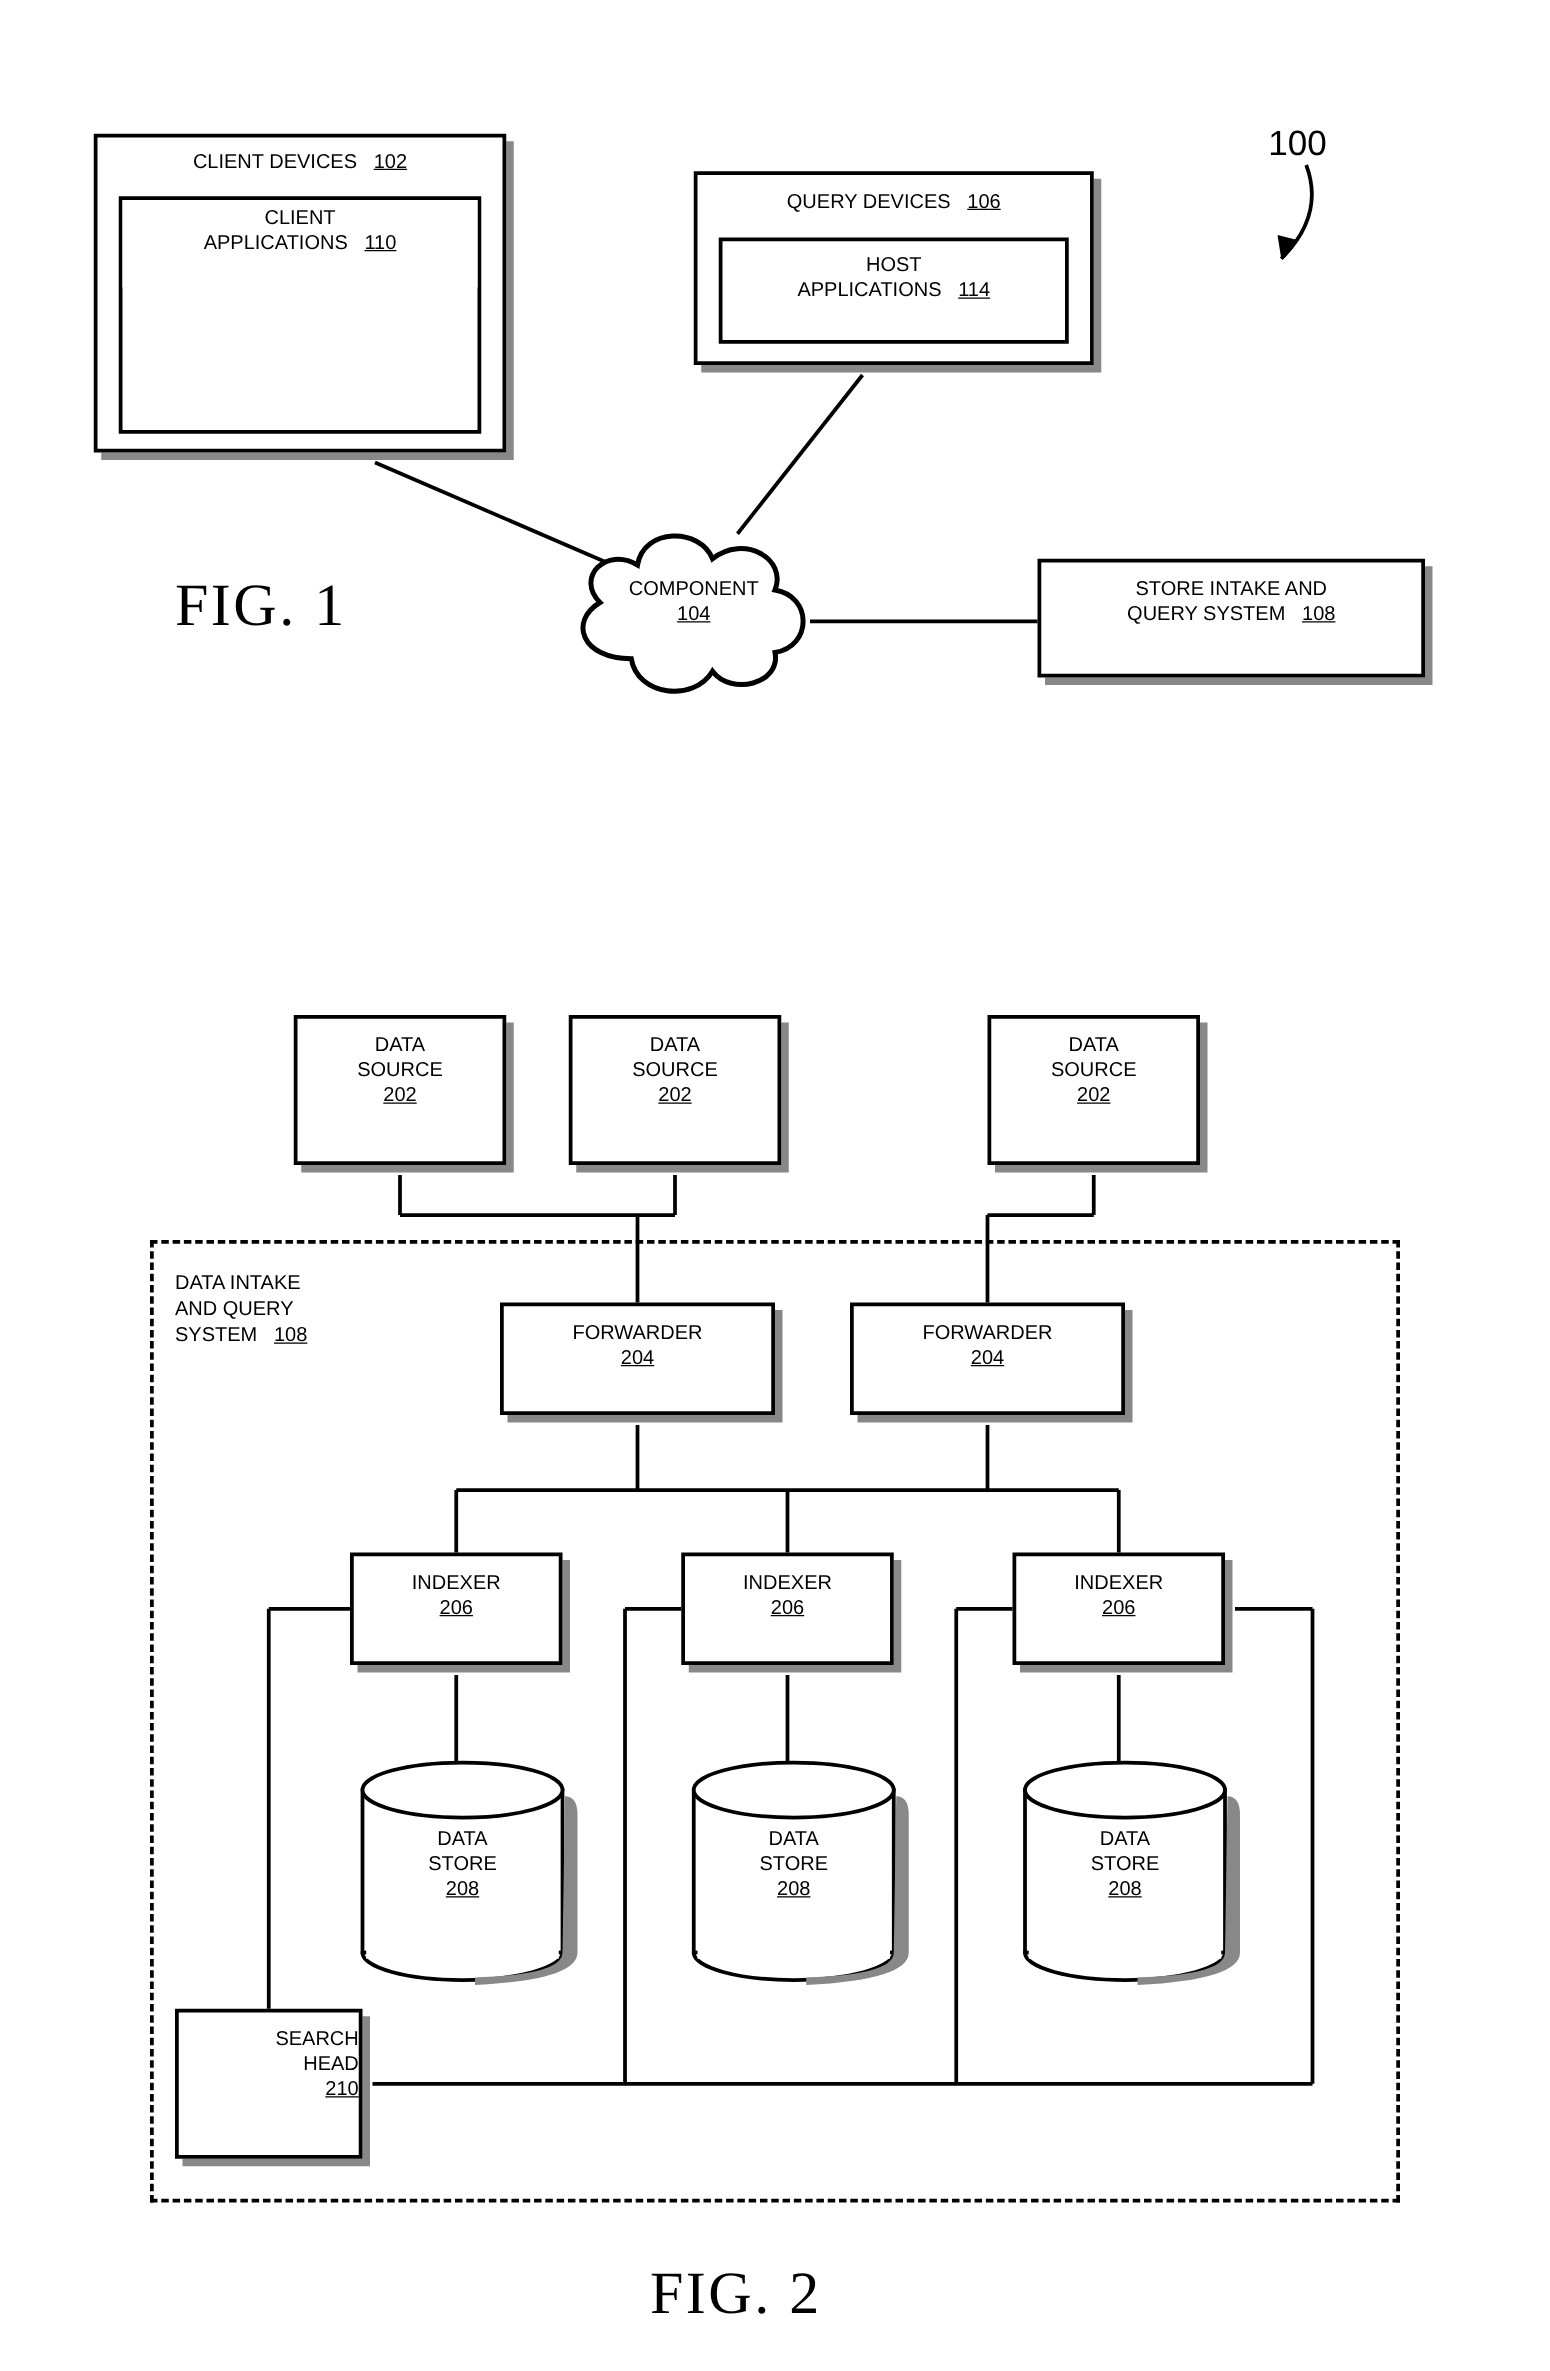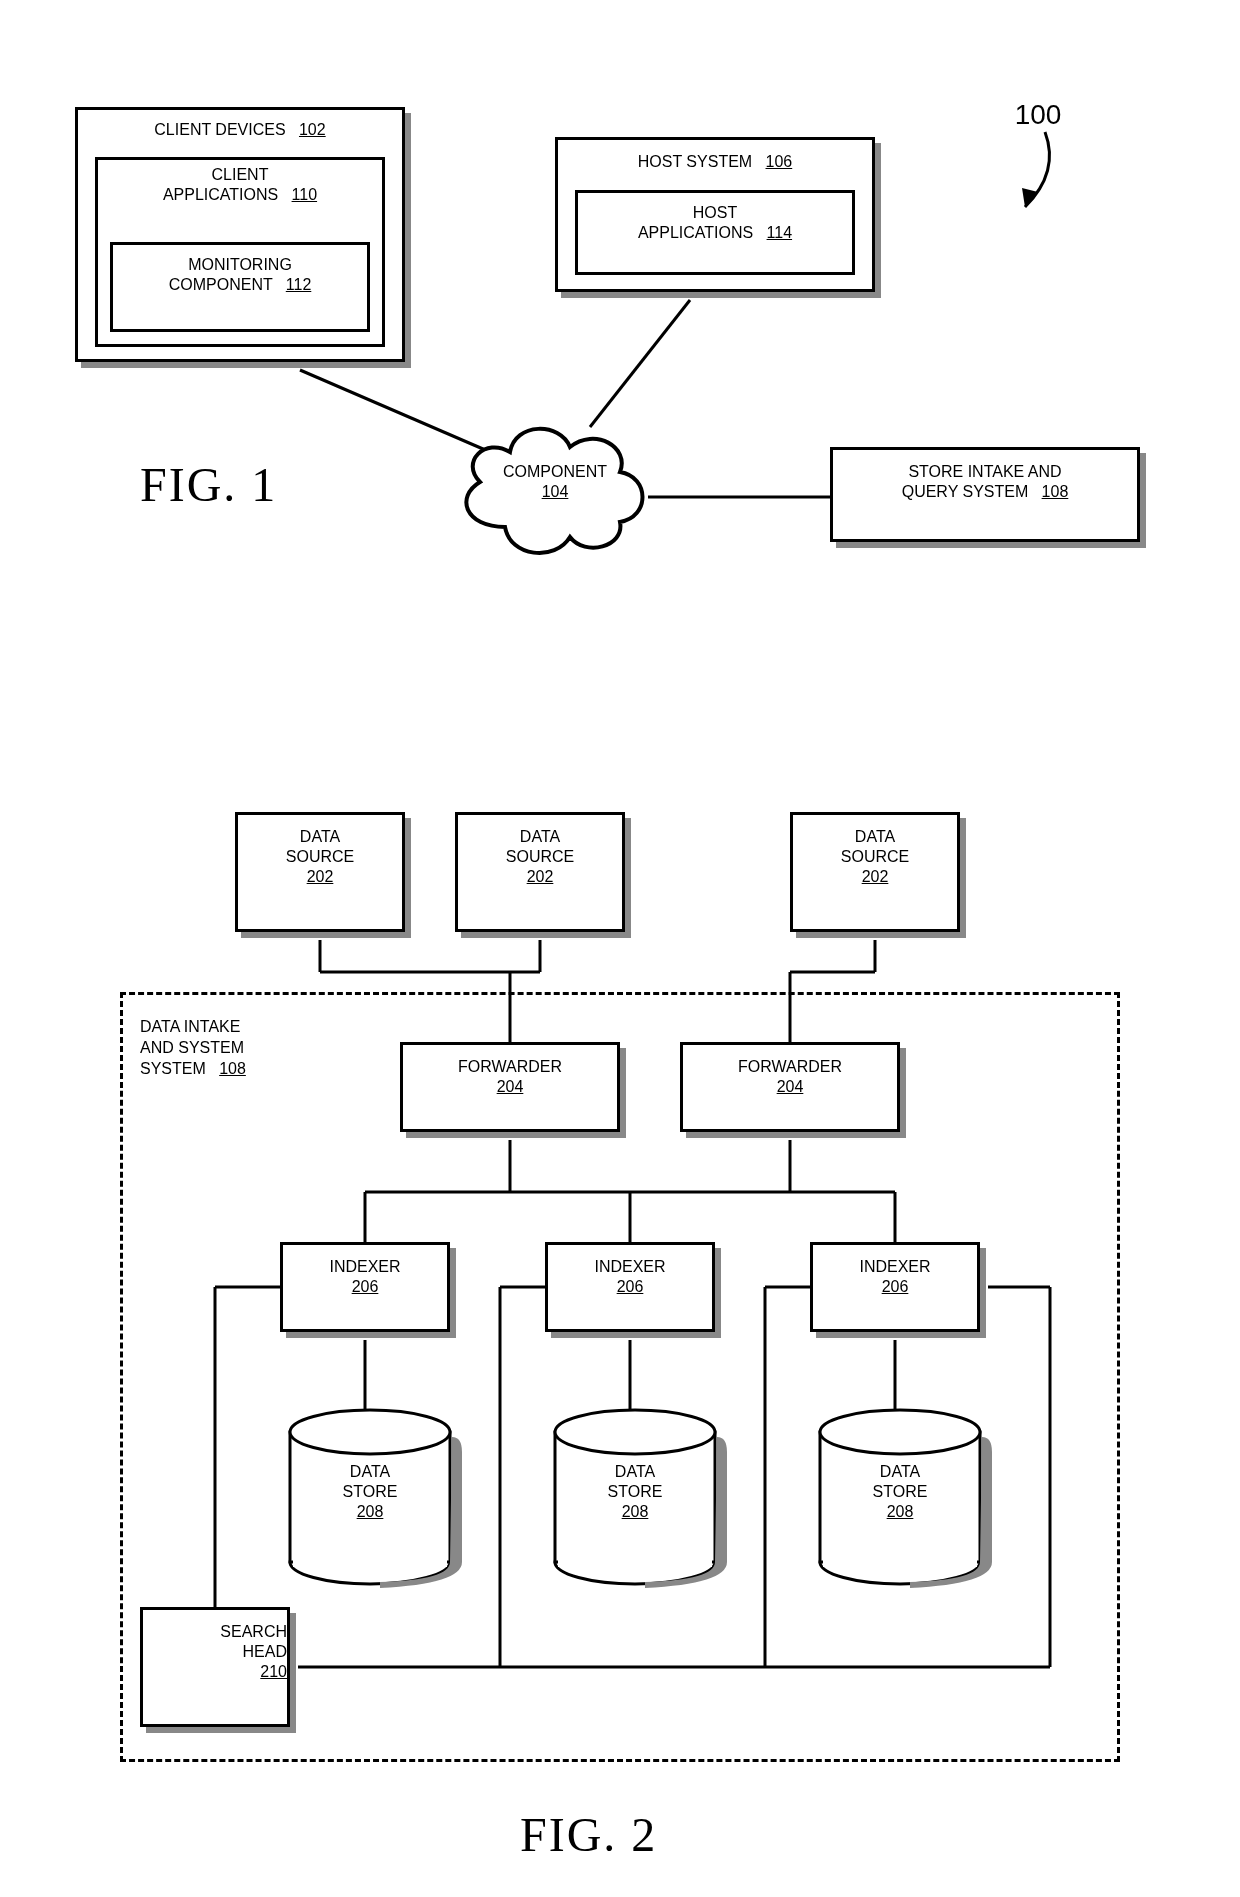--- a/index.html
+++ b/index.html
@@ -81,32 +81,24 @@
   </div>
 
   <div style="position:absolute; left:98px; top:128px; width:284px; height:70px; background:#fff;"></div>
   <div class="label-in" style="left:95px; top:133px; width:290px;">
     <span>CLIENT</span><br>
     <span>APPLICATIONS</span>
     <span>&nbsp;</span>
     <span class="ref">110</span>
   </div>
 
-  <div class="box" style="left:110px; top:210px; width:260px; height:90px;">
-    <div class="label-in" style="left:0; right:0; top:10px;">
-      <span>MONITORING</span><br>
-      <span>COMPONENT</span>
-      <span>&nbsp;</span>
-      <span class="ref">112</span>
-    </div>
-  </div>
 
   <div class="box shadow" style="left:555px; top:105px; width:320px; height:155px;">
     <div class="label-in" style="left:0; right:0; top:12px;">
-      <span>HOST SYSTEM</span>
+      <span>QUERY DEVICES</span>
       <span>&nbsp;</span>
       <span class="ref">106</span>
     </div>
   </div>
 
   <div class="box" style="left:575px; top:158px; width:280px; height:85px;">
     <div class="label-in" style="left:0; right:0; top:10px;">
       <span>HOST</span><br>
       <span>APPLICATIONS</span>
       <span>&nbsp;</span>
@@ -147,21 +139,21 @@
     <line x1="300" y1="338" x2="490" y2="420" stroke="#000" stroke-width="3"></line>
 
     <line x1="690" y1="268" x2="590" y2="395" stroke="#000" stroke-width="3"></line>
 
     <line x1="648" y1="465" x2="830" y2="465" stroke="#000" stroke-width="3"></line>
   </svg>
 
   <div class="dashed" style="left:120px; top:960px; width:1000px; height:770px;"></div>
   <div class="label-in" style="left:140px; top:985px; width:190px; text-align:left; line-height:1.3;">
     <span>DATA INTAKE</span><br>
-    <span>AND SYSTEM</span><br>
+    <span>AND QUERY</span><br>
     <span>SYSTEM</span>
     <span>&nbsp;</span>
     <span class="ref">108</span>
   </div>
 
   <div class="box shadow" style="left:235px; top:780px; width:170px; height:120px;">
     <div class="label-in" style="left:0; right:0; top:12px;">
       <span>DATA</span><br>
       <span>SOURCE</span><br>
       <span class="ref">202</span>

